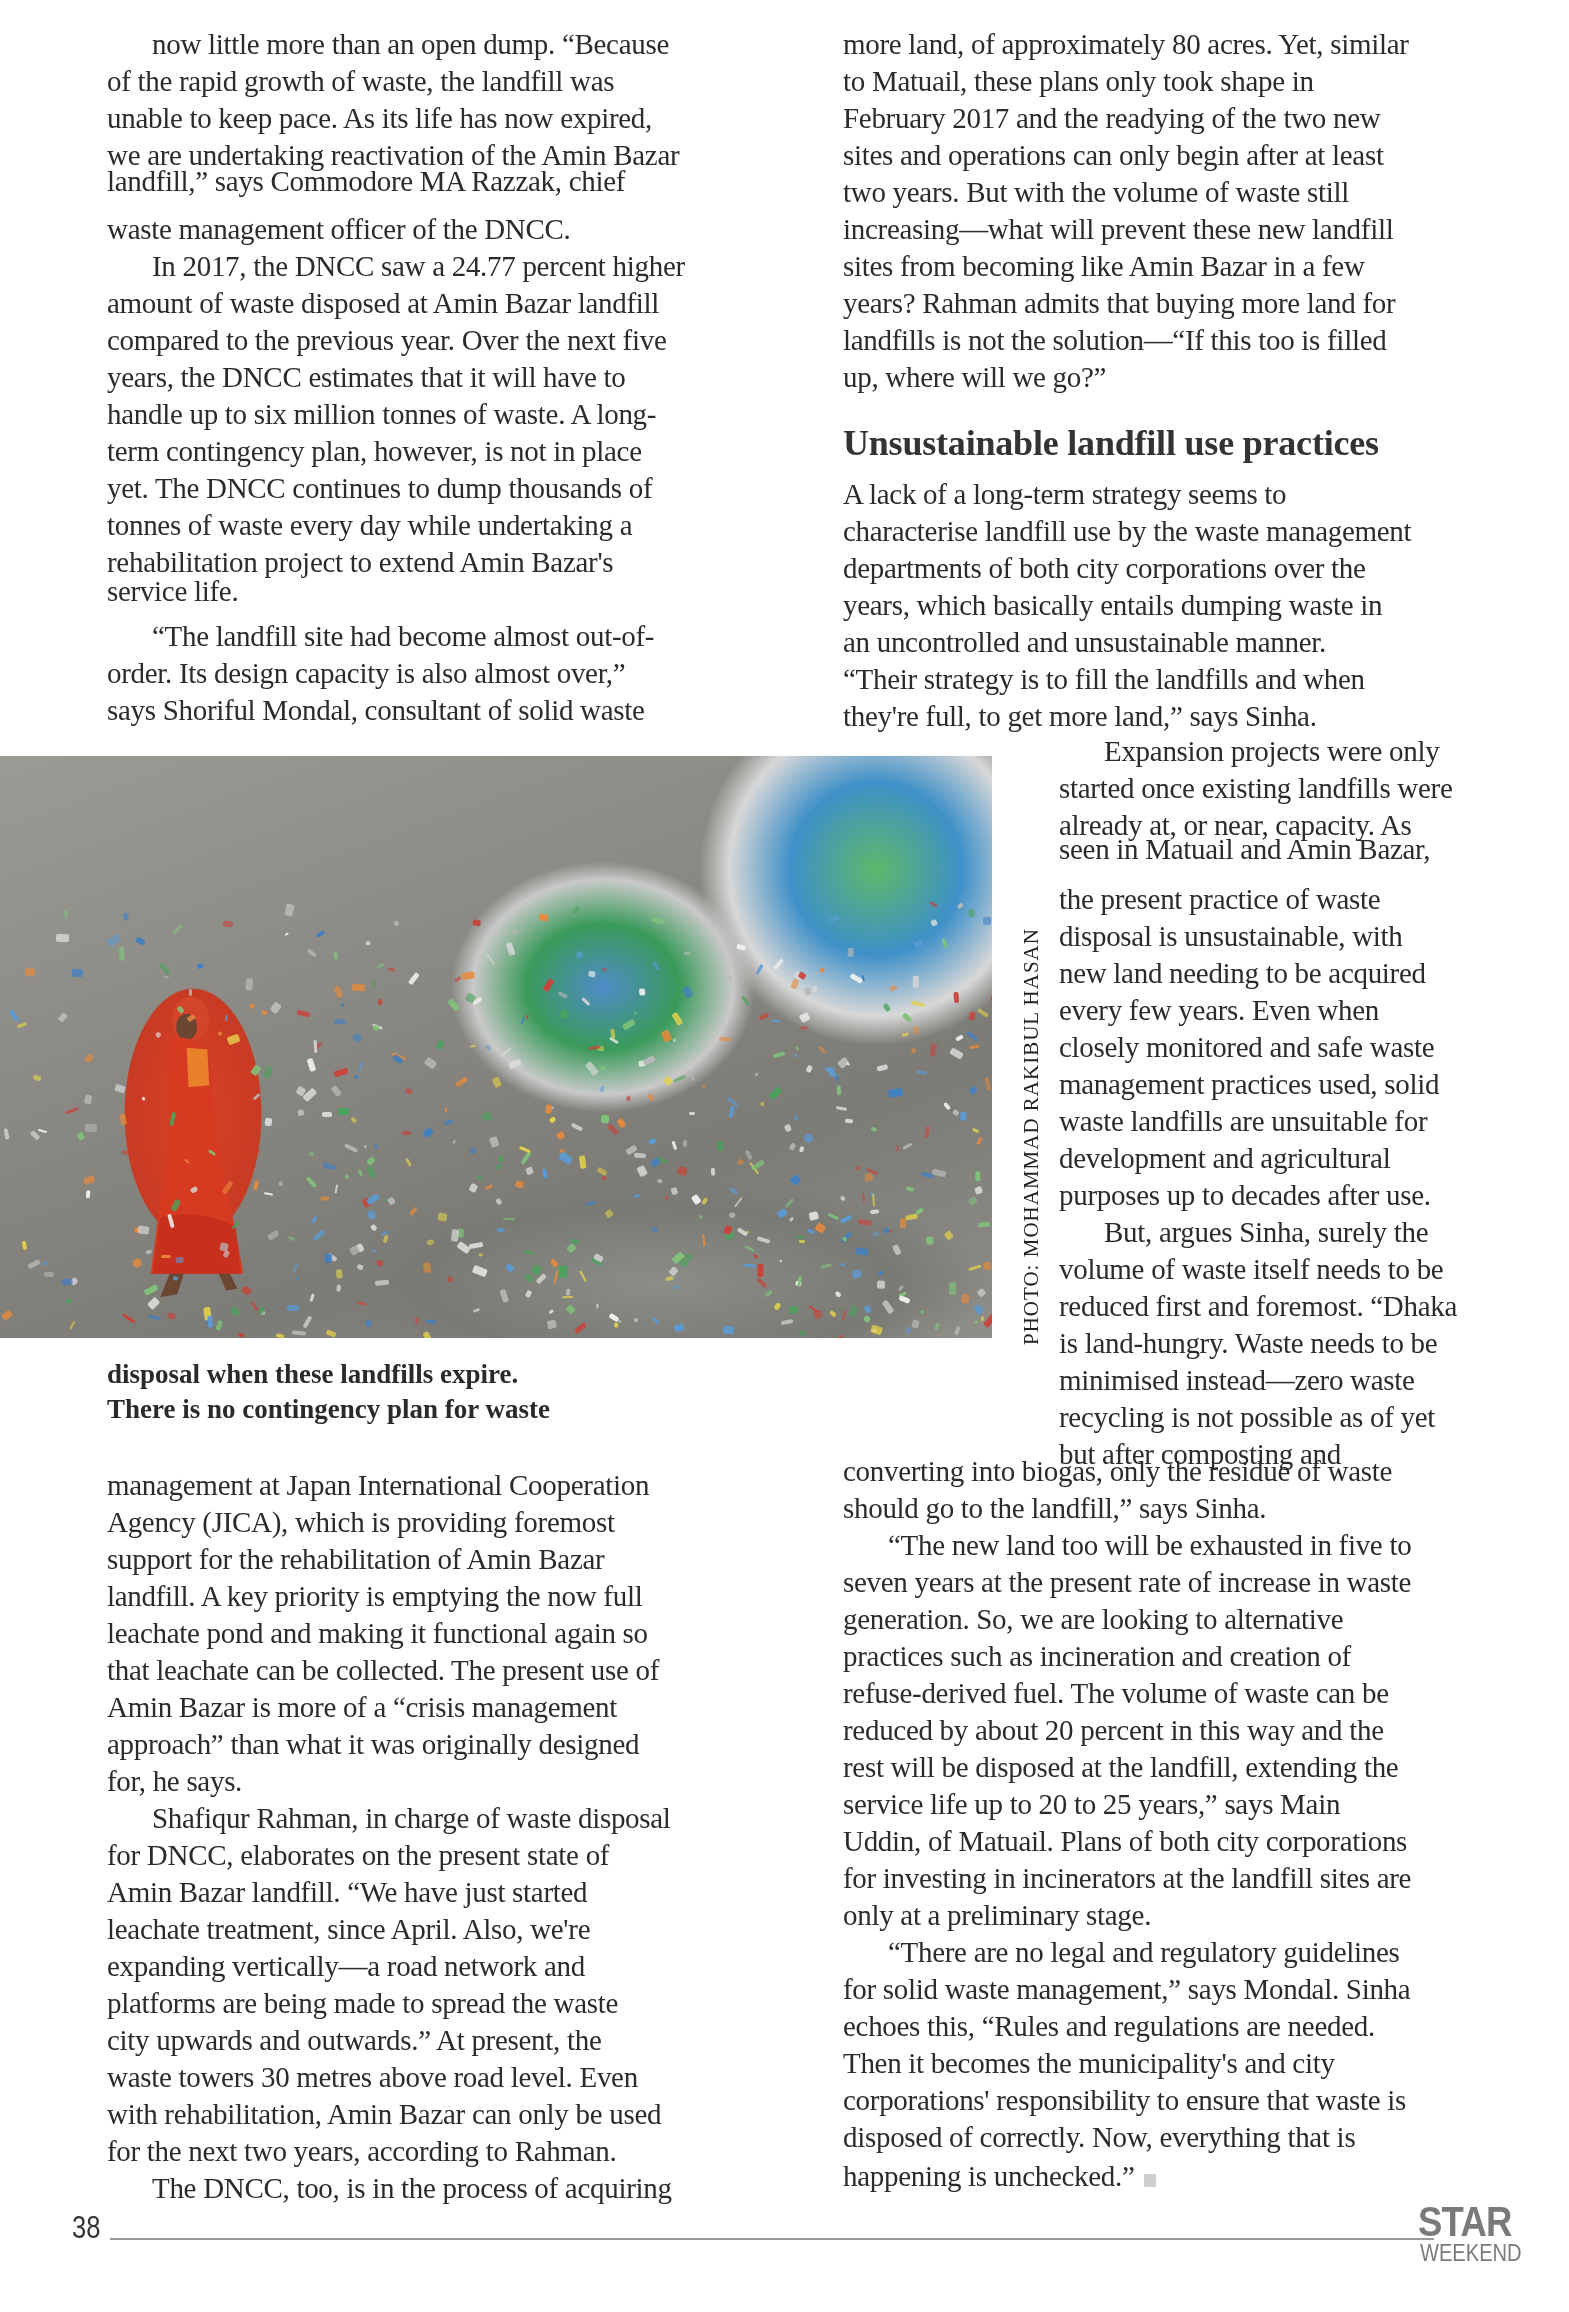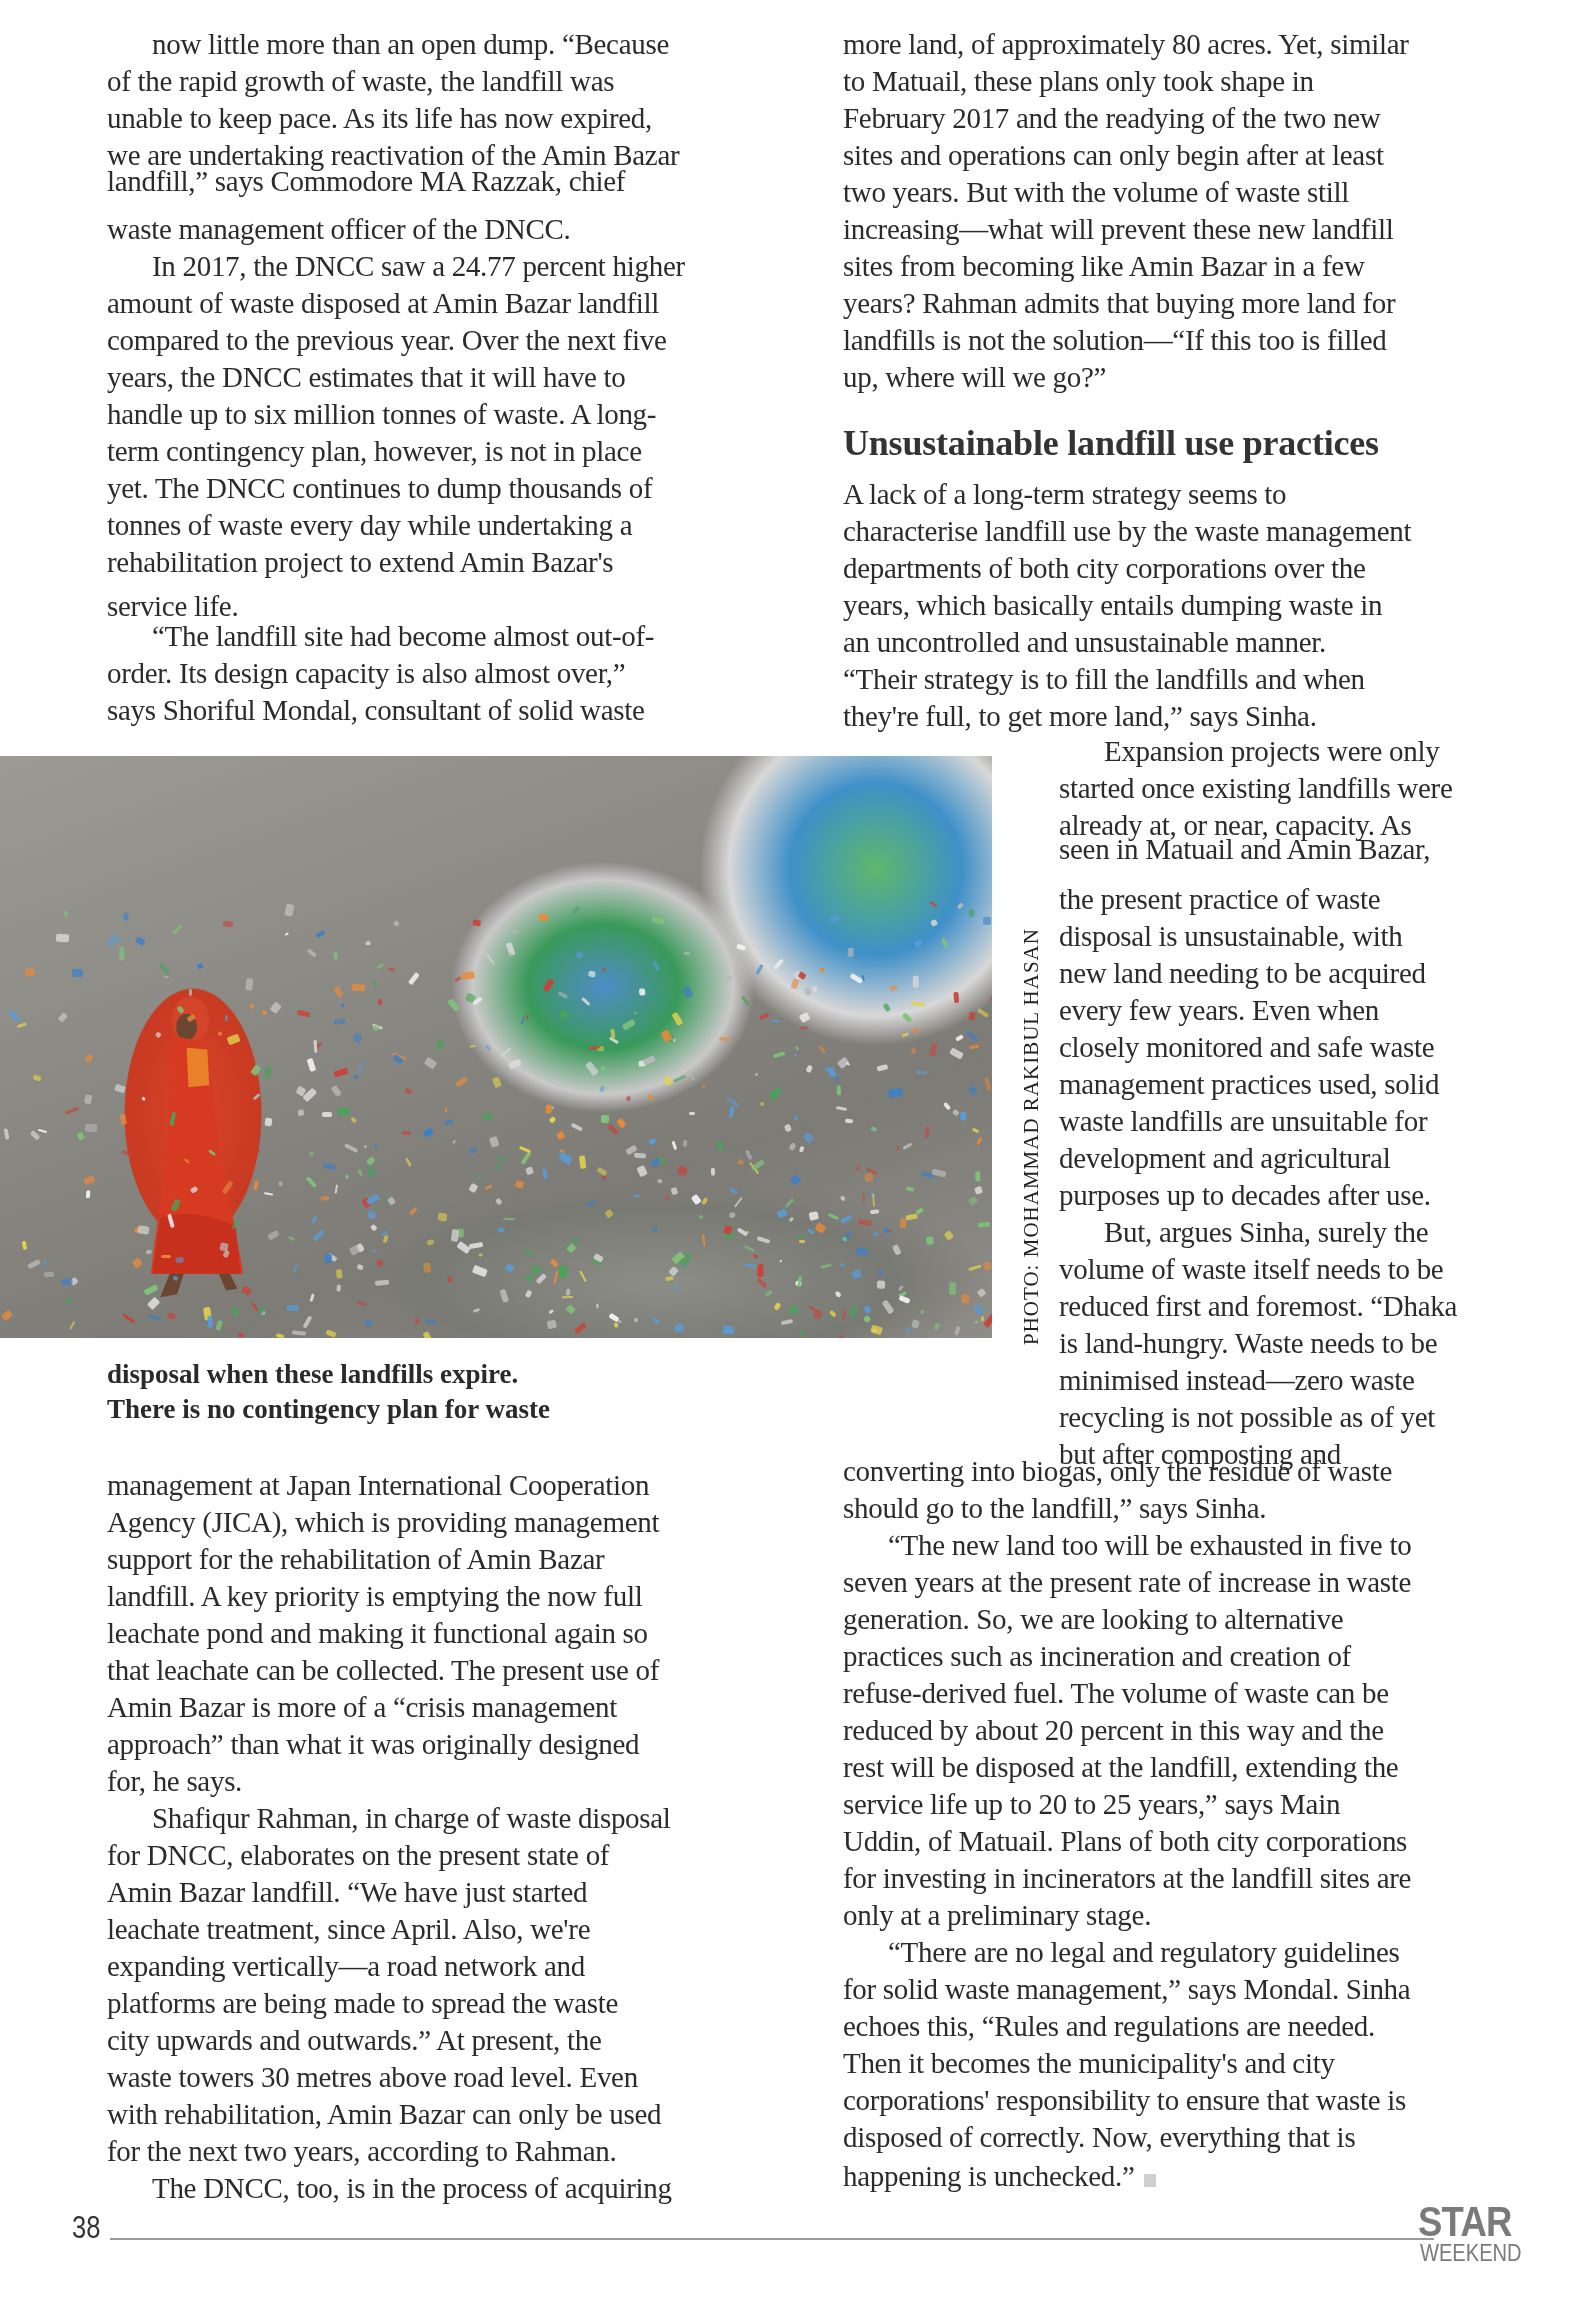--- a/index.html
+++ b/index.html
@@ -54,21 +54,21 @@
     <div class="line" style="top: 185px;">waste management officer of the DNCC.</div>
     <div class="line indent" style="top: 222px;">In 2017, the DNCC saw a 24.77 percent higher</div>
     <div class="line" style="top: 259px;">amount of waste disposed at Amin Bazar landfill</div>
     <div class="line" style="top: 296px;">compared to the previous year. Over the next five</div>
     <div class="line" style="top: 333px;">years, the DNCC estimates that it will have to</div>
     <div class="line" style="top: 370px;">handle up to six million tonnes of waste. A long-</div>
     <div class="line" style="top: 407px;">term contingency plan, however, is not in place</div>
     <div class="line" style="top: 444px;">yet. The DNCC continues to dump thousands of</div>
     <div class="line" style="top: 481px;">tonnes of waste every day while undertaking a</div>
     <div class="line" style="top: 518px;">rehabilitation project to extend Amin Bazar's</div>
-    <div class="line" style="top: 562px;">service life.</div>
+    <div class="line" style="top: 547px;">service life.</div>
     <div class="line indent" style="top: 592px;">“The landfill site had become almost out-of-</div>
     <div class="line" style="top: 629px;">order. Its design capacity is also almost over,”</div>
     <div class="line" style="top: 666px;">says Shoriful Mondal, consultant of solid waste</div>
   </div>
 
 <div class="photo">
   <svg class="figure-woman" viewBox="0 0 120 330" width="113" height="311">
     <ellipse cx="62" cy="30" rx="20" ry="24" fill="#d2452b"></ellipse>
     <ellipse cx="58" cy="38" rx="11" ry="14" fill="#6b4630"></ellipse>
     <path d="M40 50 Q70 45 82 70 L92 170 Q110 250 118 300 L20 300 Q30 220 38 170 Z" fill="#d63b22"></path>
@@ -605,21 +605,21 @@
   <span>PHOTO: MOHAMMAD RAKIBUL HASAN</span>
 </div>
 
 <div class="caption">
   <div>disposal when these landfills expire.</div>
   <div>There is no contingency plan for waste</div>
 </div>
 
 <div class="col" id="col-left-bottom">
     <div class="line" style="top: 0px;">management at Japan International Cooperation</div>
-    <div class="line" style="top: 37px;">Agency (JICA), which is providing management</div>
+    <div class="line" style="top: 37px;">Agency (JICA), which is providing foremost</div>
     <div class="line" style="top: 74px;">support for the rehabilitation of Amin Bazar</div>
     <div class="line" style="top: 111px;">landfill. A key priority is emptying the now full</div>
     <div class="line" style="top: 148px;">leachate pond and making it functional again so</div>
     <div class="line" style="top: 185px;">that leachate can be collected. The present use of</div>
     <div class="line" style="top: 222px;">Amin Bazar is more of a “crisis management</div>
     <div class="line" style="top: 259px;">approach” than what it was originally designed</div>
     <div class="line" style="top: 296px;">for, he says.</div>
     <div class="line indent" style="top: 333px;">Shafiqur Rahman, in charge of waste disposal</div>
     <div class="line" style="top: 370px;">for DNCC, elaborates on the present state of</div>
     <div class="line" style="top: 407px;">Amin Bazar landfill. “We have just started</div>

